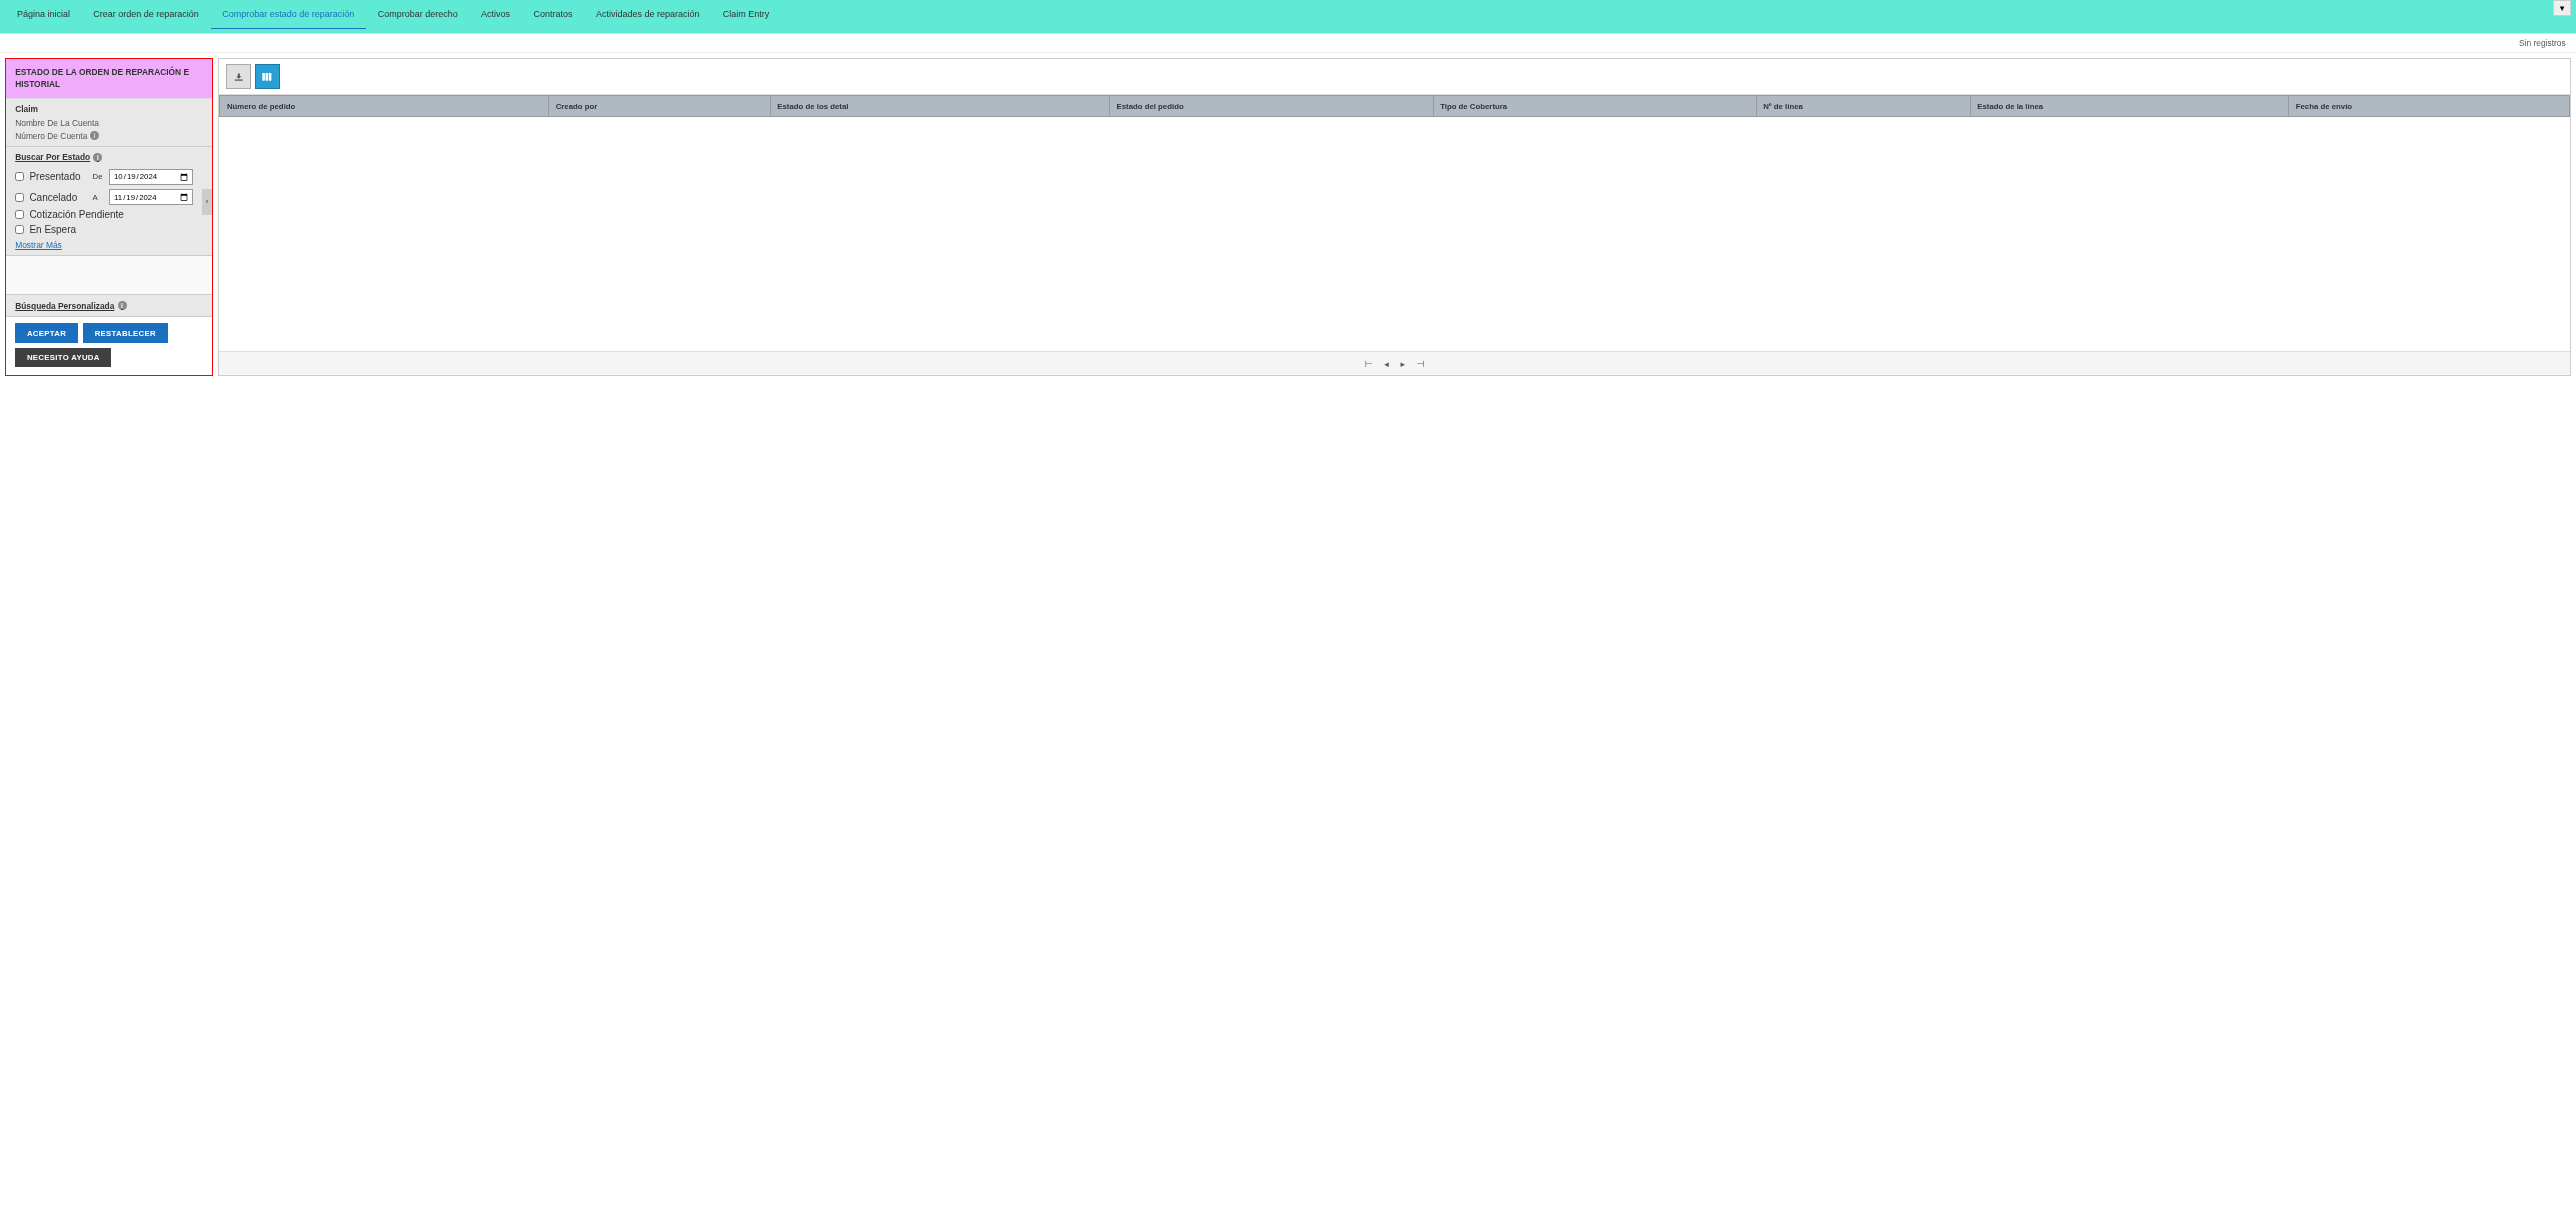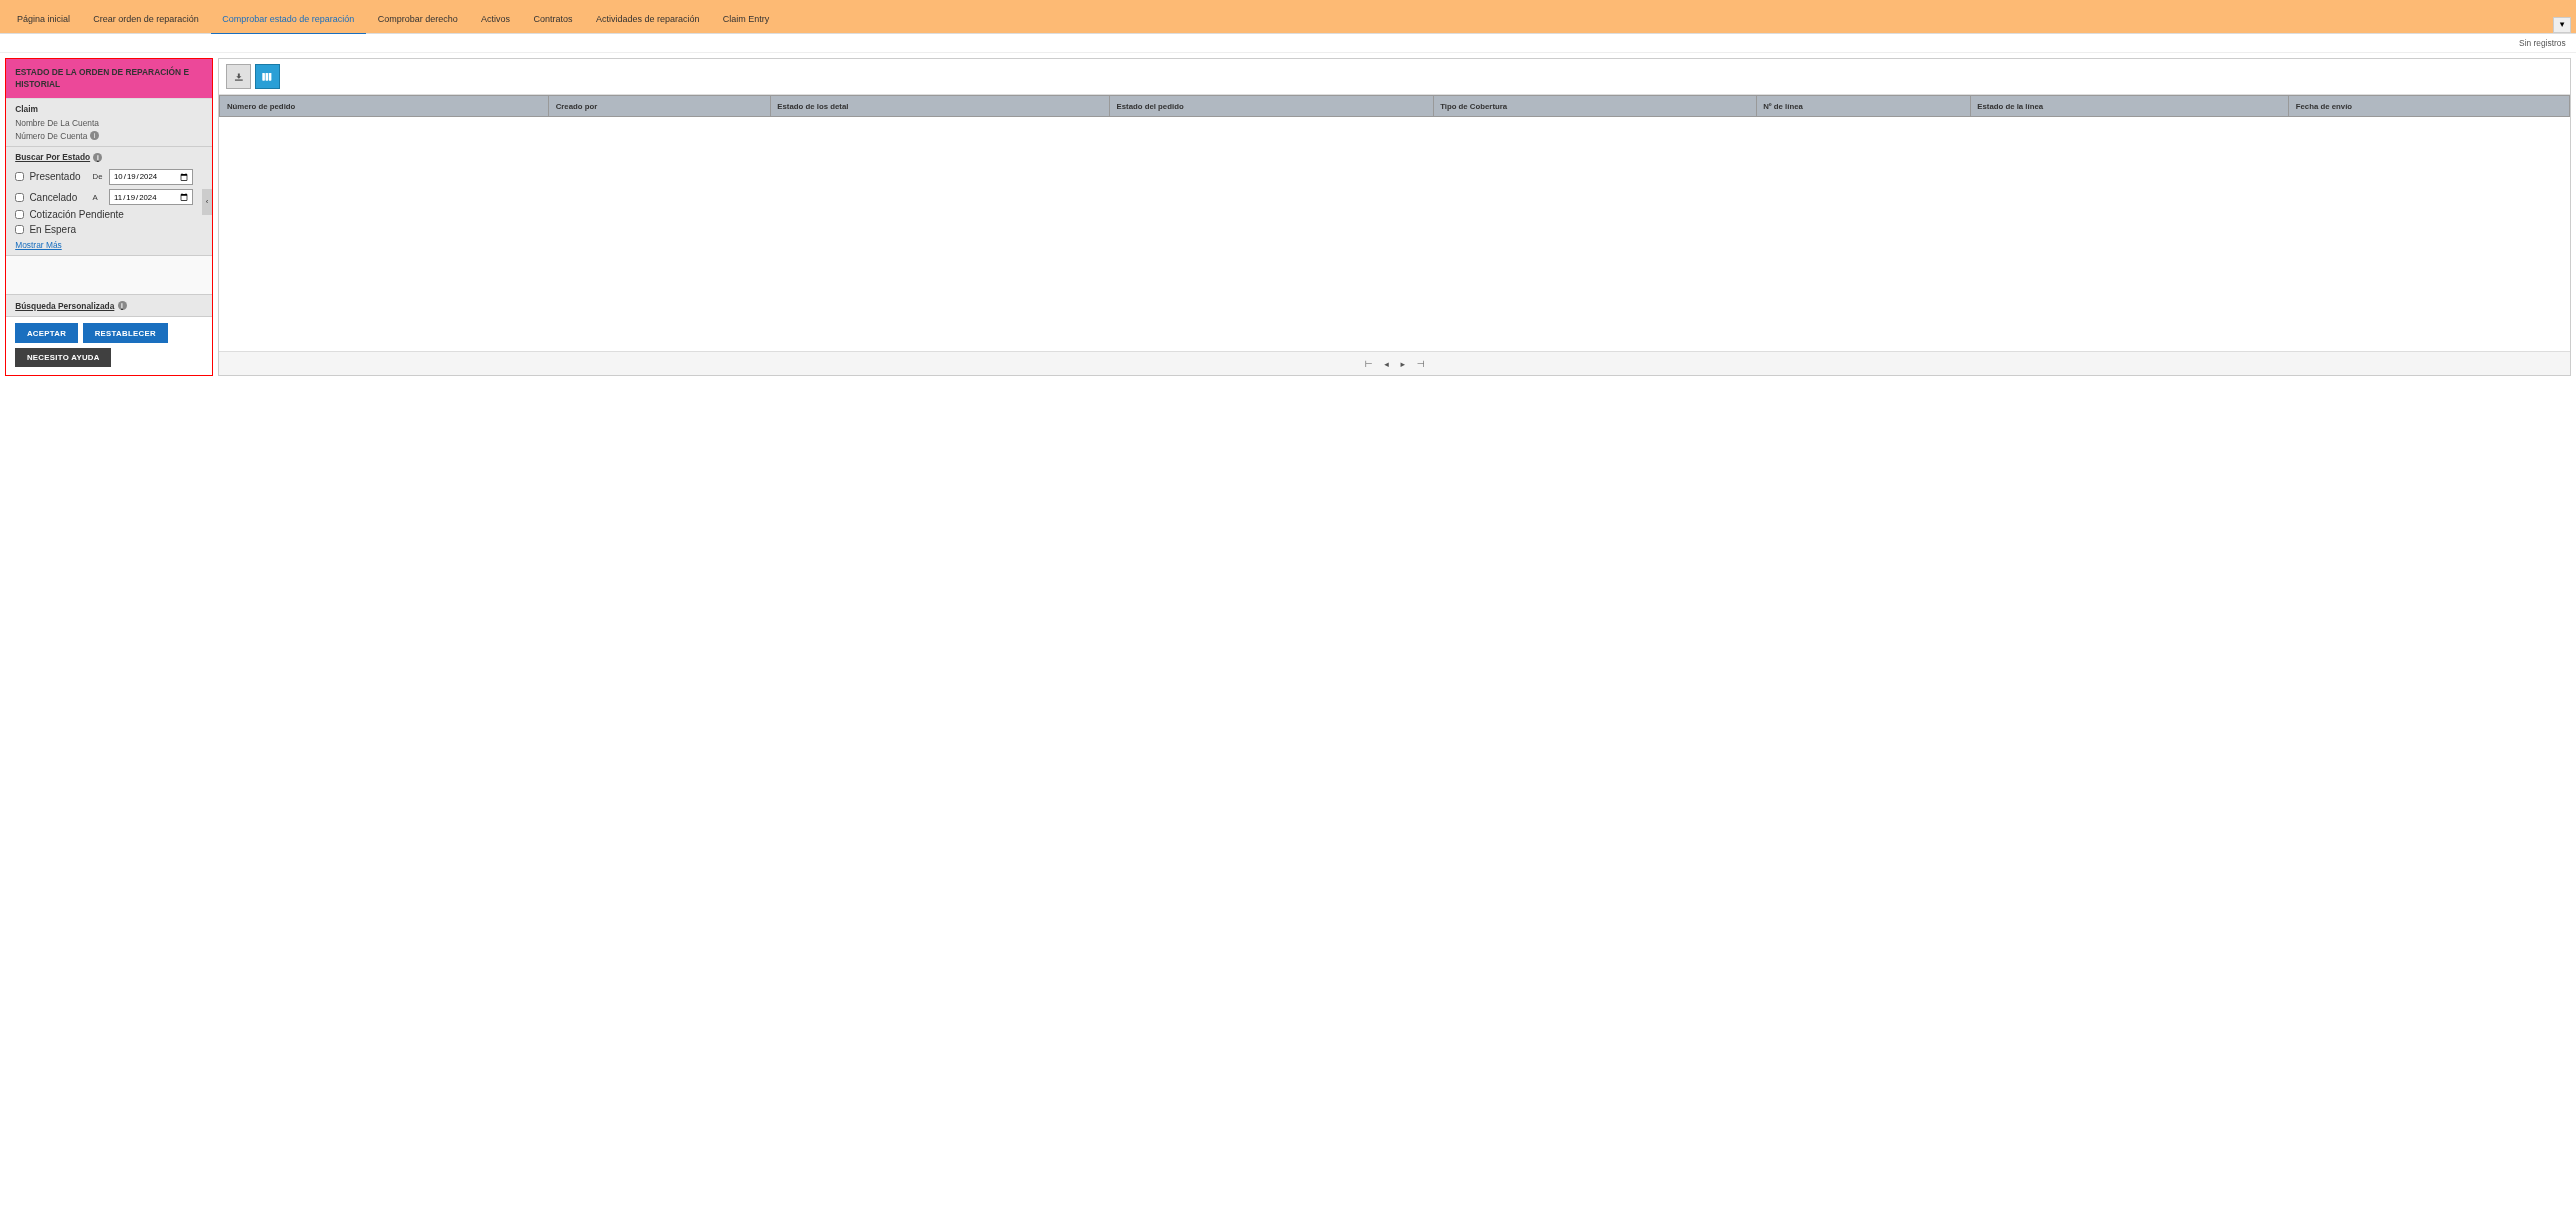--- a/index.html
+++ b/index.html
@@ -1,24 +1,24 @@
 <!DOCTYPE html>
 <html><head>
   <meta charset="utf-8">
   <style>
     * { box-sizing: border-box; margin: 0; padding: 0; font-family: Arial, sans-serif; font-size: 8.4px; }
     body { background: #fff; color: #333; }
 
     
     .top-nav {
       display: flex;
-      align-items: flex-end;
+      align-items: flex-start;
       border-bottom: 1.3px solid #ddd;
       padding: 0 5.2px;
-      background: #fdba74;
+      background: #5eead4;
       min-height: 34px;
     }
     .nav-tab {
       padding: 9px 11.7px;
       cursor: pointer;
       white-space: nowrap;
       color: #333;
       font-size: 9px;
       border-bottom: 1.9px solid transparent;
       margin-bottom: -1.3px;
@@ -52,21 +52,21 @@
     
     .left-panel {
       width: 208px;
       min-width: 195px;
       border: 1.3px solid red;
       display: flex;
       flex-direction: column;
       background: #fff;
     }
     .panel-title {
-      background: #ec4899;
+      background: #f0abfc;
       padding: 7.8px 9px;
       font-weight: bold;
       font-size: 8.4px;
       text-transform: uppercase;
       border-bottom: 0.6px solid #ddd;
       line-height: 1.4;
     }
     .section {
       background: #e8e8e8;
       padding: 5.2px 9px 3.9px 9px;

